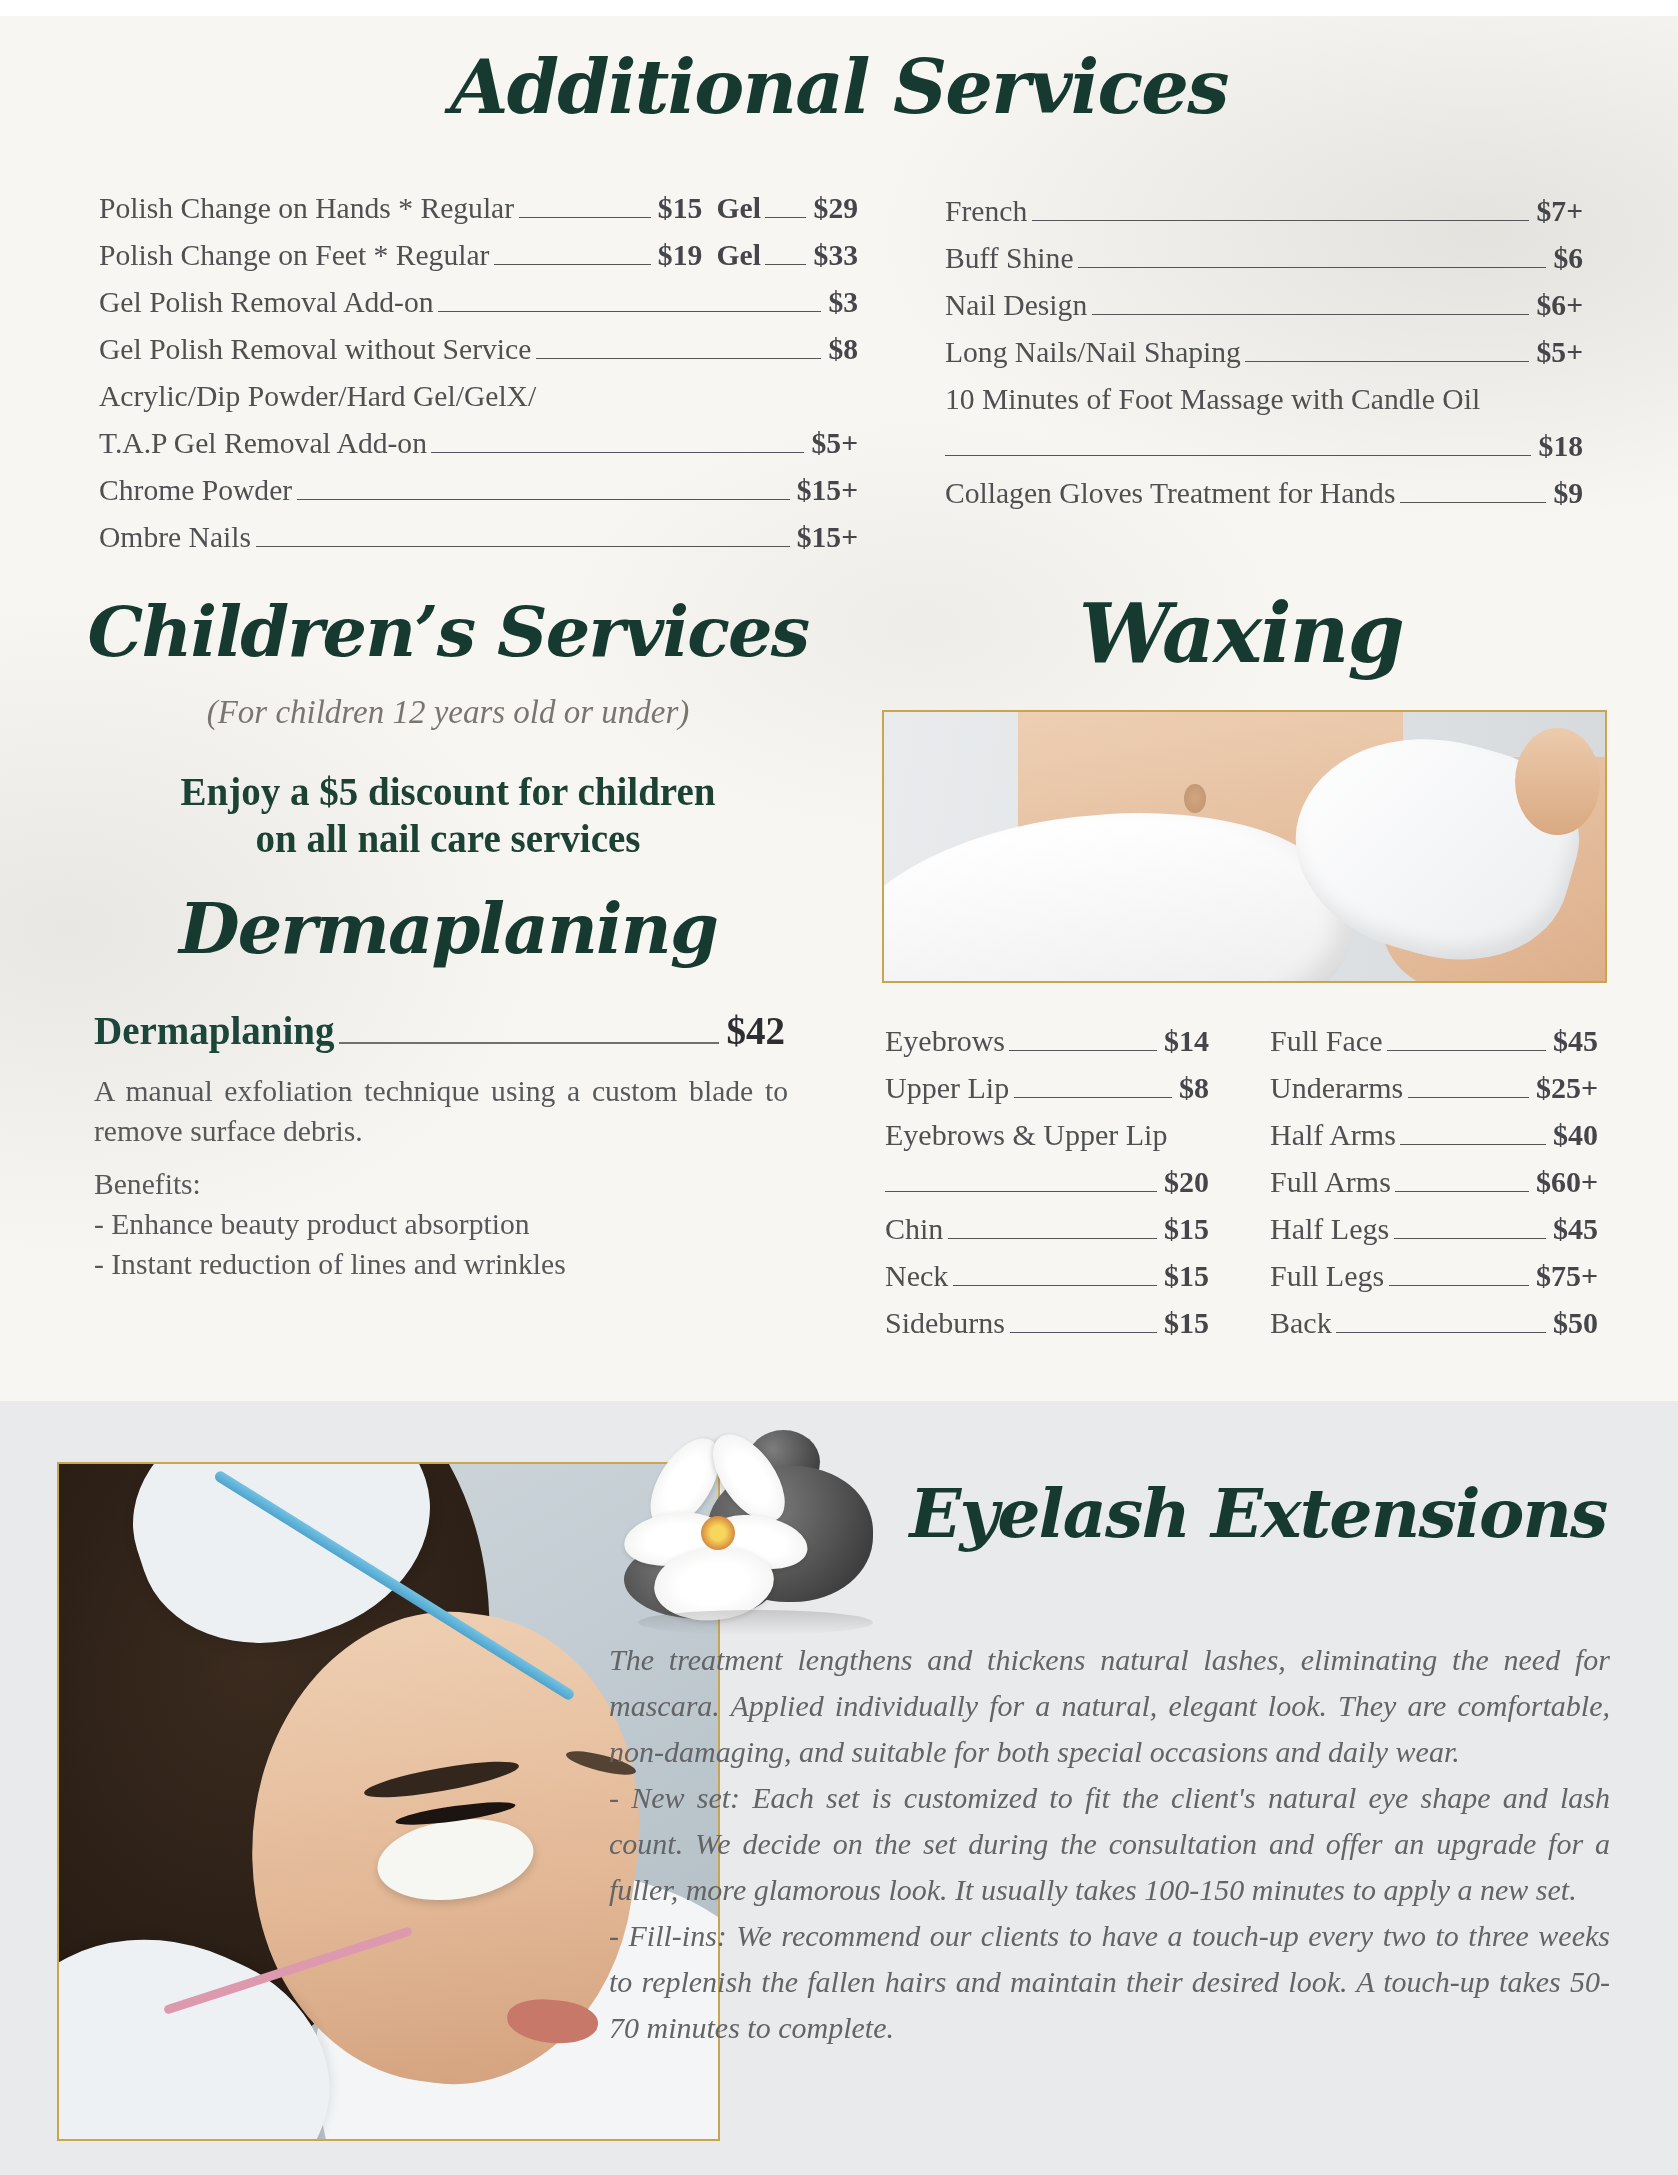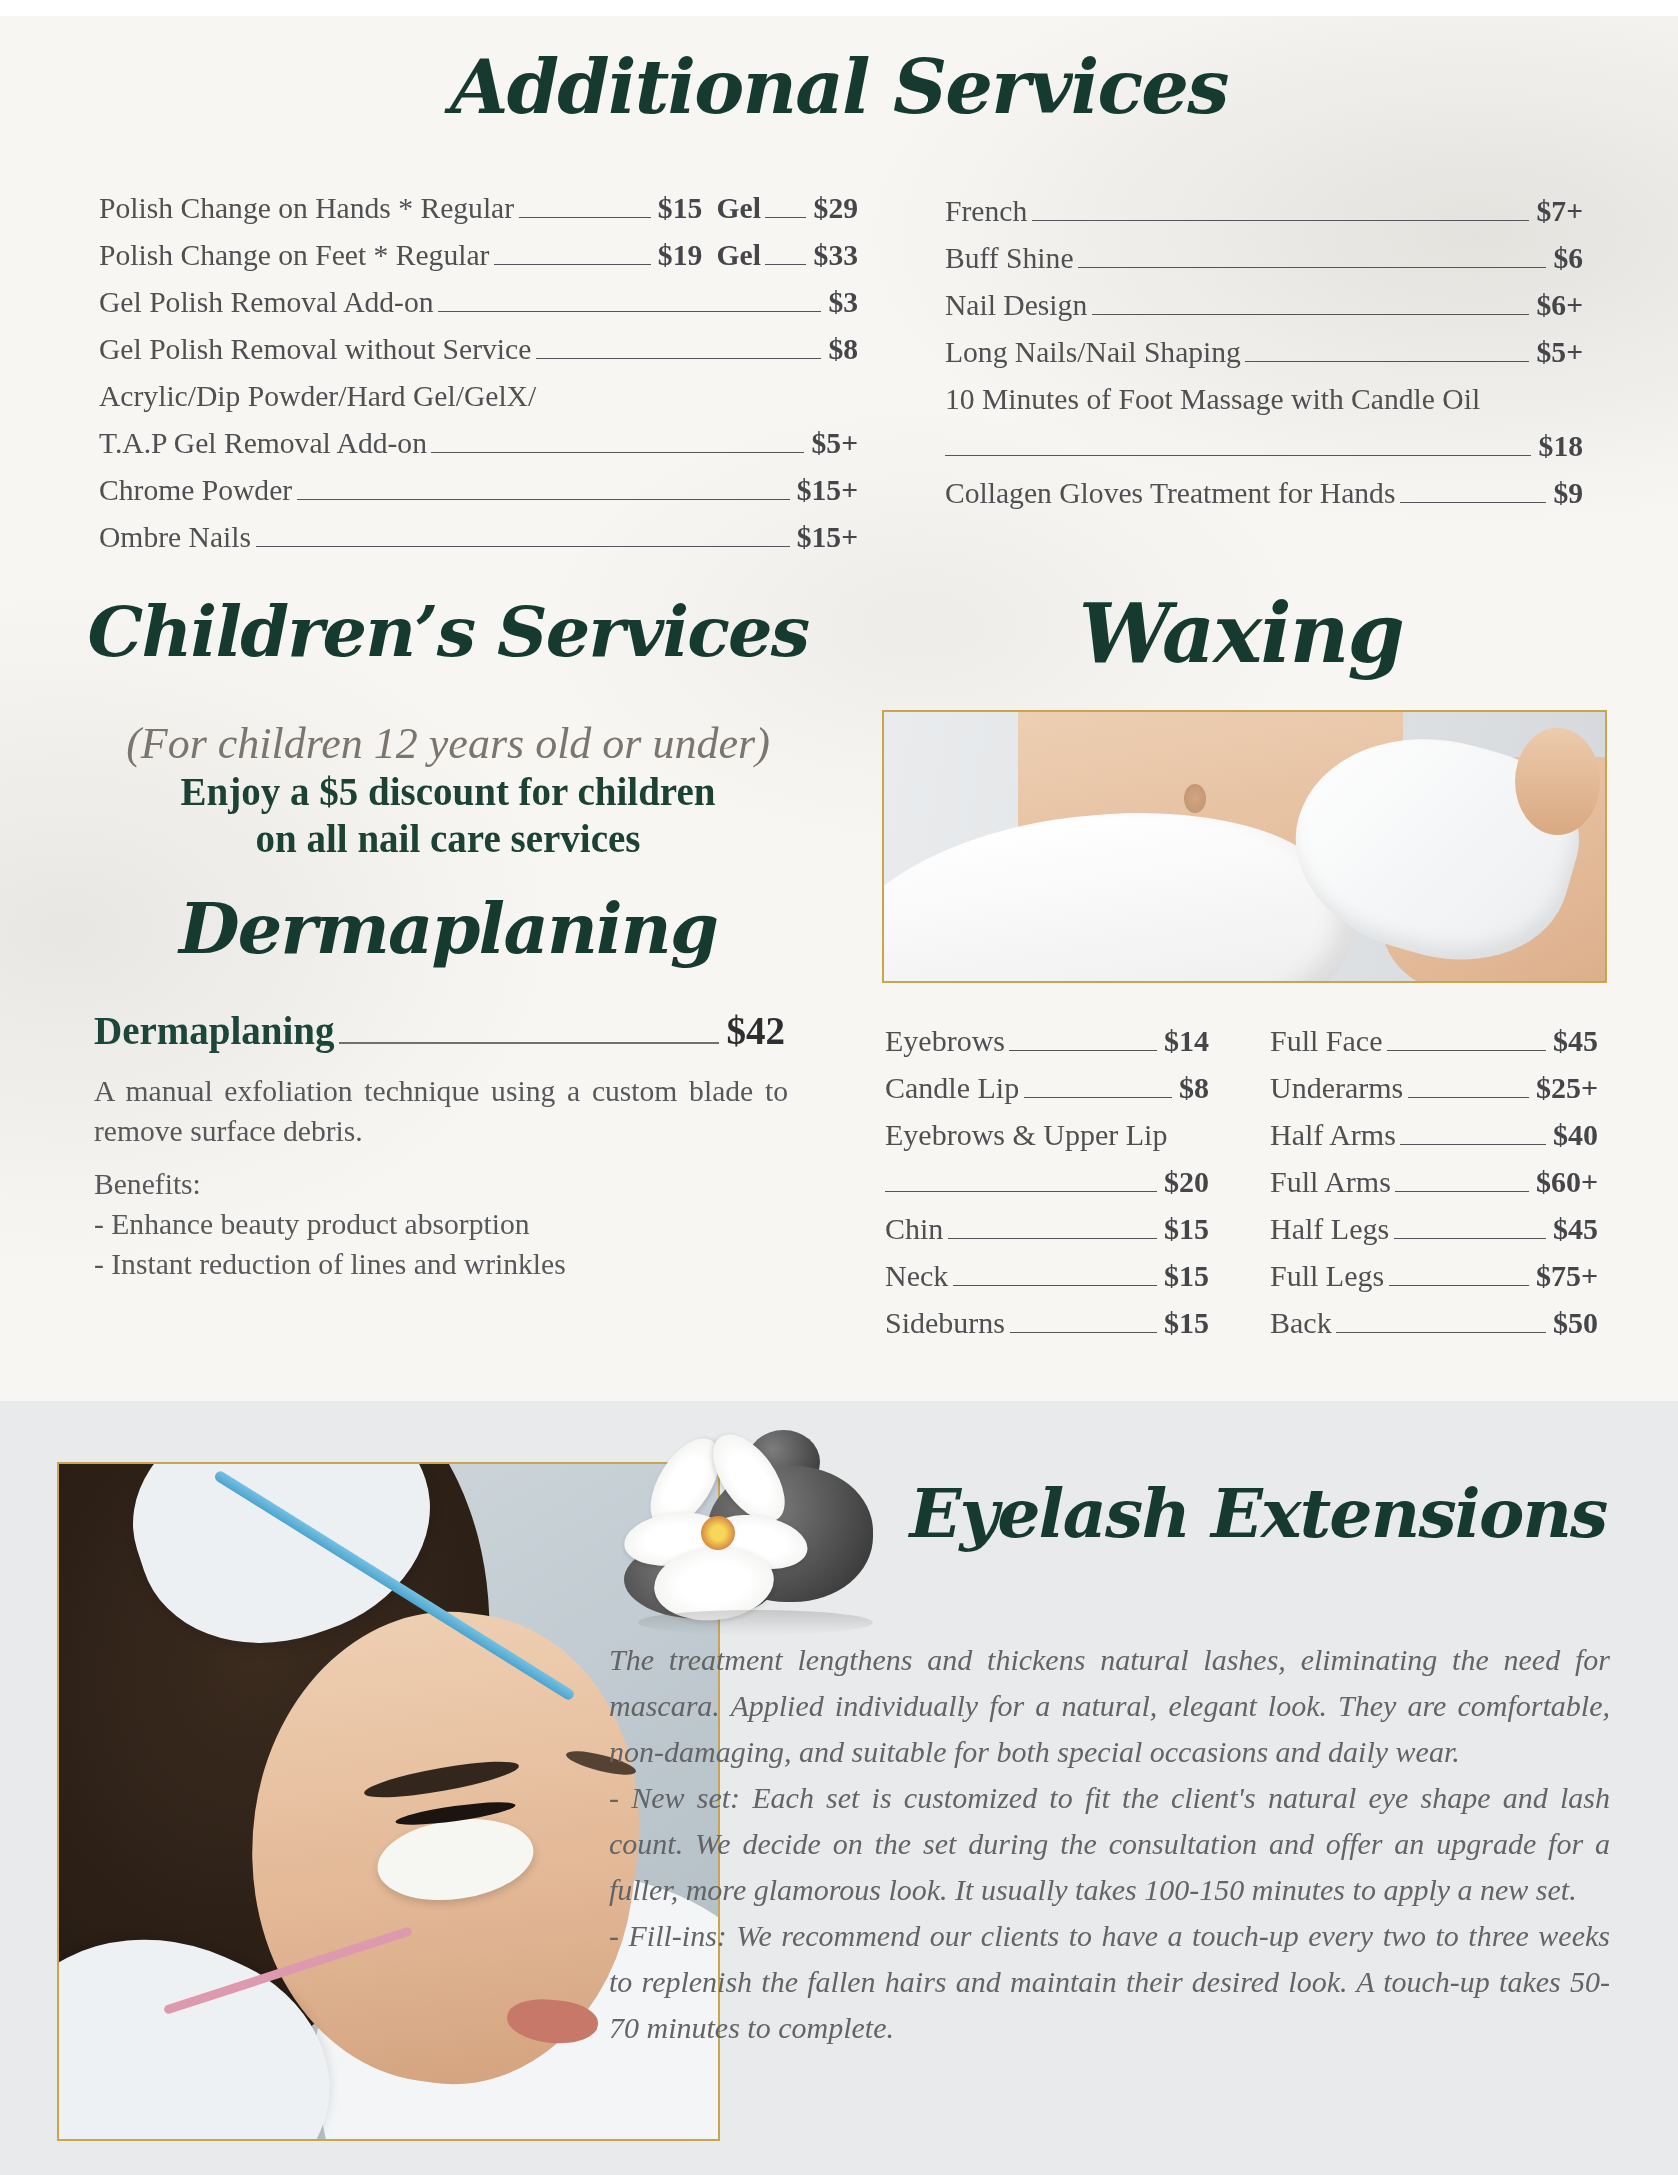--- a/index.html
+++ b/index.html
@@ -24,22 +24,22 @@
   .prow{display:flex;align-items:baseline;font-size:29.6px;color:#4f5052;height:47px;}
   .pname{white-space:nowrap;}
   .leader{flex:1 1 auto;border-bottom:1.8px solid #54555a;margin:0 0 6.3px 4.5px;min-width:9px;}
   .leader.short{flex:0 0 41px;}
   .leader.noml{margin-left:0;}
   .pprice{font-weight:700;white-space:nowrap;margin-left:7.2px;color:#454649;}
   .gel{font-weight:700;margin-left:14.3px;color:#454649;}
   #list-add-left{left:99px;top:176px;width:759px;}
   #list-add-right{left:945px;top:179px;width:638px;}
 
-  #children-sub{position:absolute;left:36px;top:702px;width:824px;text-align:center;
-    font-style:italic;font-size:44px;color:#7a756f;}
+  #children-sub{position:absolute;left:36px;top:678px;width:824px;text-align:center;
+    font-style:italic;font-size:33px;color:#7a756f;}
   #children-note{position:absolute;left:36px;top:752px;width:824px;text-align:center;
     font-weight:700;font-size:39px;line-height:47px;color:#1b4234;}
 
   #waxing-photo{position:absolute;left:882px;top:694px;width:725px;height:273px;
     box-sizing:border-box;border:2.7px solid #c9a54f;overflow:hidden;
     background:linear-gradient(100deg,#e9ebed 0%,#e0e3e5 50%,#d6d9dc 100%);}
   .wx-skin{position:absolute;left:134px;top:-45px;width:385px;height:260px;
     background:linear-gradient(170deg,#f0d3b8,#e0b694);border-radius:0 0 45% 40%;}
   .wx-leg{position:absolute;left:497px;top:45px;width:233px;height:233px;
     background:linear-gradient(150deg,#eccbad,#dcae8a);border-radius:45% 0 0 30%;}
@@ -241,21 +241,21 @@
     <div>- Instant reduction of lines and wrinkles</div>
   </div>
 
   <div id="wax-left" class="plist">
     <div class="prow">
       <span class="pname">Eyebrows</span>
       <span class="leader"></span>
       <span class="pprice">$14</span>
     </div>
     <div class="prow">
-      <span class="pname">Candle Lip</span>
+      <span class="pname">Upper Lip</span>
       <span class="leader"></span>
       <span class="pprice">$8</span>
     </div>
     <div class="prow">
       <span class="pname">Eyebrows &amp; Upper Lip</span>
     </div>
     <div class="prow">
       <span class="leader noml"></span>
       <span class="pprice">$20</span>
     </div>

